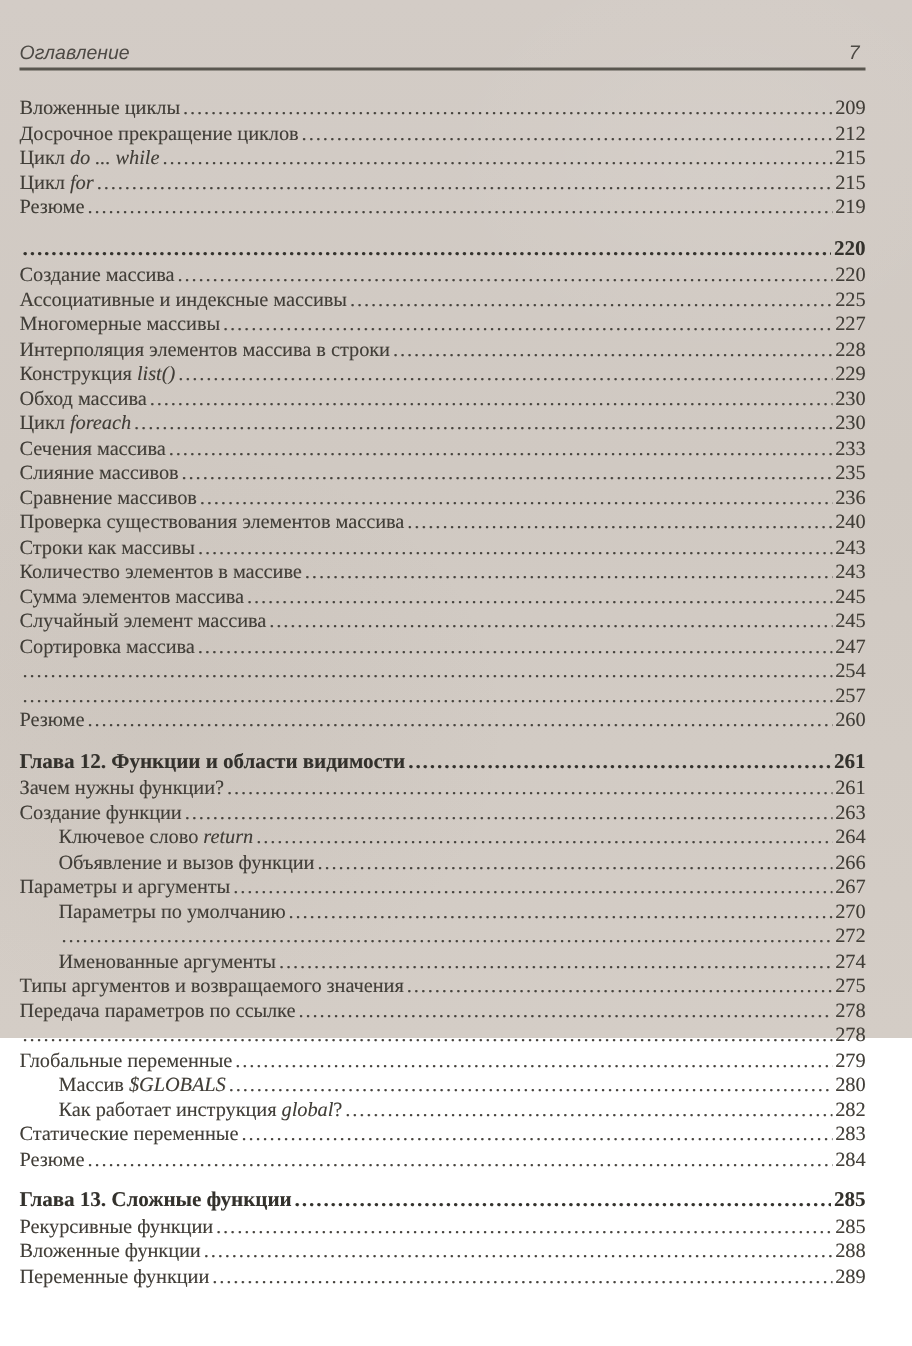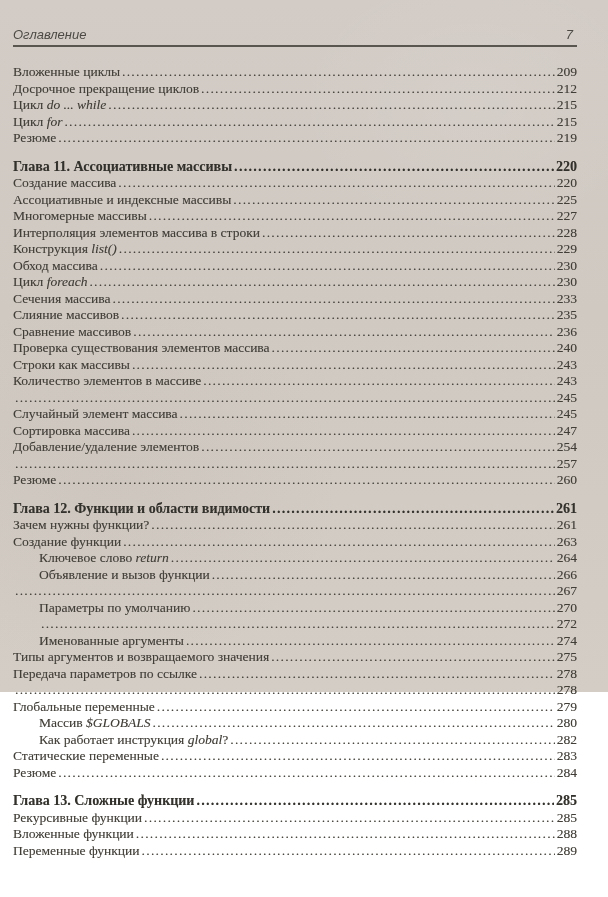--- a/index.html
+++ b/index.html
@@ -90,21 +90,20 @@
     <span class="title"><span>Цикл </span><i>for</i></span>
     <span class="dots">............................................................................................................................................................................................................................</span>
     <span class="pg">215</span>
   </div>
       <div class="row entry">
     <span class="title"><span>Резюме</span></span>
     <span class="dots">............................................................................................................................................................................................................................</span>
     <span class="pg">219</span>
   </div>
       <div class="row chapter">
-    <span class="title"><span>Глава 11. Ассоциативные массивы</span></span>
     <span class="dots">............................................................................................................................................................................................................................</span>
     <span class="pg">220</span>
   </div>
       <div class="row entry">
     <span class="title"><span>Создание массива</span></span>
     <span class="dots">............................................................................................................................................................................................................................</span>
     <span class="pg">220</span>
   </div>
       <div class="row entry">
     <span class="title"><span>Ассоциативные и индексные массивы</span></span>
@@ -160,35 +159,35 @@
     <span class="title"><span>Строки как массивы</span></span>
     <span class="dots">............................................................................................................................................................................................................................</span>
     <span class="pg">243</span>
   </div>
       <div class="row entry">
     <span class="title"><span>Количество элементов в массиве</span></span>
     <span class="dots">............................................................................................................................................................................................................................</span>
     <span class="pg">243</span>
   </div>
       <div class="row entry">
+    <span class="title"><span>Сумма элементов массива</span></span>
     <span class="dots">............................................................................................................................................................................................................................</span>
     <span class="pg">245</span>
   </div>
       <div class="row entry">
     <span class="title"><span>Случайный элемент массива</span></span>
     <span class="dots">............................................................................................................................................................................................................................</span>
     <span class="pg">245</span>
   </div>
       <div class="row entry">
     <span class="title"><span>Сортировка массива</span></span>
     <span class="dots">............................................................................................................................................................................................................................</span>
     <span class="pg">247</span>
   </div>
       <div class="row entry">
-    <span class="title"><span>Добавление/удаление элементов</span></span>
     <span class="dots">............................................................................................................................................................................................................................</span>
     <span class="pg">254</span>
   </div>
       <div class="row entry">
     <span class="dots">............................................................................................................................................................................................................................</span>
     <span class="pg">257</span>
   </div>
       <div class="row entry">
     <span class="title"><span>Резюме</span></span>
     <span class="dots">............................................................................................................................................................................................................................</span>
@@ -213,20 +212,21 @@
     <span class="title"><span>Ключевое слово </span><i>return</i></span>
     <span class="dots">............................................................................................................................................................................................................................</span>
     <span class="pg">264</span>
   </div>
       <div class="row sub">
     <span class="title"><span>Объявление и вызов функции</span></span>
     <span class="dots">............................................................................................................................................................................................................................</span>
     <span class="pg">266</span>
   </div>
       <div class="row entry">
+    <span class="title"><span>Параметры и аргументы</span></span>
     <span class="dots">............................................................................................................................................................................................................................</span>
     <span class="pg">267</span>
   </div>
       <div class="row sub">
     <span class="title"><span>Параметры по умолчанию</span></span>
     <span class="dots">............................................................................................................................................................................................................................</span>
     <span class="pg">270</span>
   </div>
       <div class="row sub">
     <span class="dots">............................................................................................................................................................................................................................</span>

